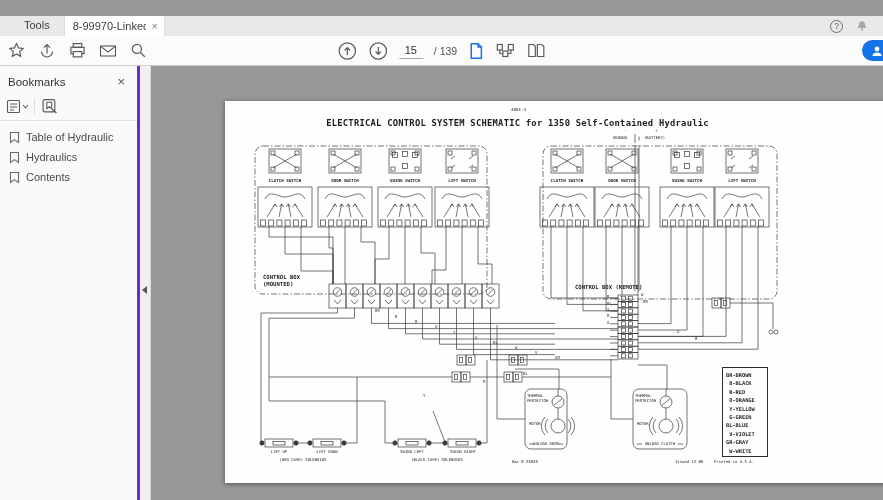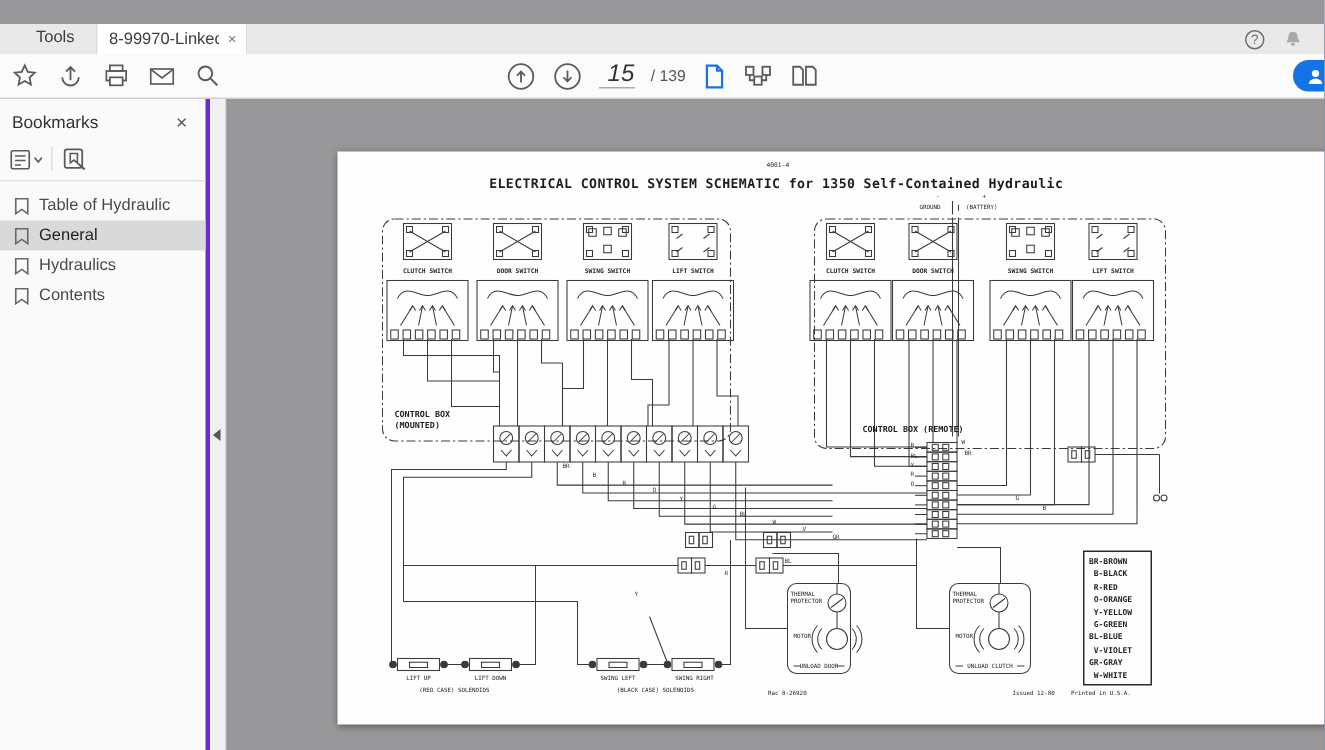--- a/index.html
+++ b/index.html
@@ -14,21 +14,21 @@
   .tab-doc .t-close { color:#777; font-size:10px; }
   .tab-spacer { flex:1; }
   .tab-right { display:flex; align-items:center; gap:12px; padding-right:14px; }
   .help-circ { width:13px; height:13px; border:1.2px solid #6d6d6d; border-radius:50%; color:#6d6d6d; font-size:9px; line-height:11px; text-align:center; }
 
   
   .toolbar { height:30px; background:#fbfbfb; border-bottom:1px solid #cfcfcf; position:relative; display:flex; align-items:center; }
   .tb-left { display:flex; align-items:center; gap:13px; padding-left:8px; }
   .tb-center { position:absolute; left:50%; transform:translateX(-50%); display:flex; align-items:center; gap:11px; }
   .icon-svg { display:block; }
-  .pageinput { width:24px; height:17px; border:none; border-bottom:1px solid #aaa; background:transparent; text-align:right; font-size:16px; color:#333; font-family:"Liberation Sans",sans-serif;font-style:italic; }
+  .pageinput { width:24px; height:17px; border:none; border-bottom:1px solid #aaa; background:transparent; text-align:center; font-size:11px; color:#333; font-family:"Liberation Sans",sans-serif; }
   .pagetotal { font-size:10.5px; color:#555; }
   .avatar-pill { position:absolute; right:-9px; top:4px; width:30px; height:21px; border-radius:11px; background:#1473e6; display:flex; align-items:center; justify-content:center; }
 
   
   .body { display:flex; height:450px; }
   .sidebar { width:140px; background:#fafafa; border-right:3px solid #6d28d9; }
   .sb-head { display:flex; align-items:center; justify-content:space-between; padding:8px 12px 6px 8px; }
   .sb-title { font-size:11.5px; color:#323232; }
   .sb-close { font-size:13px; color:#555; }
   .sb-tools { display:flex; align-items:center; gap:6px; padding:3px 8px 6px 6px; border-bottom:1px solid #e2e2e2; }
@@ -150,26 +150,20 @@
             <path d="M5.5 4 V10 L7.8 8.2 L10 10 V4 Z" fill="none" stroke="#5a5a5a" stroke-width="1"></path>
             <path d="M10.5 10.5 L14.5 14" stroke="#5a5a5a" stroke-width="1.3"></path>
           </svg>
       </div>
       <div class="bm-list">
         <div class="bm-item">
           <svg class="icon-svg" width="11" height="13" viewBox="0 0 11 13">
               <path d="M1.5 1.5 H9.5 V11.5 L5.5 8.6 L1.5 11.5 Z" fill="none" stroke="#6a6a6a" stroke-width="1.1"></path>
             </svg>
           <span>Table of Hydraulic</span>
-        </div>
-        <div class="bm-item selected">
-          <svg class="icon-svg" width="11" height="13" viewBox="0 0 11 13">
-              <path d="M1.5 1.5 H9.5 V11.5 L5.5 8.6 L1.5 11.5 Z" fill="none" stroke="#6a6a6a" stroke-width="1.1"></path>
-            </svg>
-          <span>General</span>
         </div>
         <div class="bm-item">
           <svg class="icon-svg" width="11" height="13" viewBox="0 0 11 13">
               <path d="M1.5 1.5 H9.5 V11.5 L5.5 8.6 L1.5 11.5 Z" fill="none" stroke="#6a6a6a" stroke-width="1.1"></path>
             </svg>
           <span>Hydraulics</span>
         </div>
         <div class="bm-item">
           <svg class="icon-svg" width="11" height="13" viewBox="0 0 11 13">
               <path d="M1.5 1.5 H9.5 V11.5 L5.5 8.6 L1.5 11.5 Z" fill="none" stroke="#6a6a6a" stroke-width="1.1"></path>

